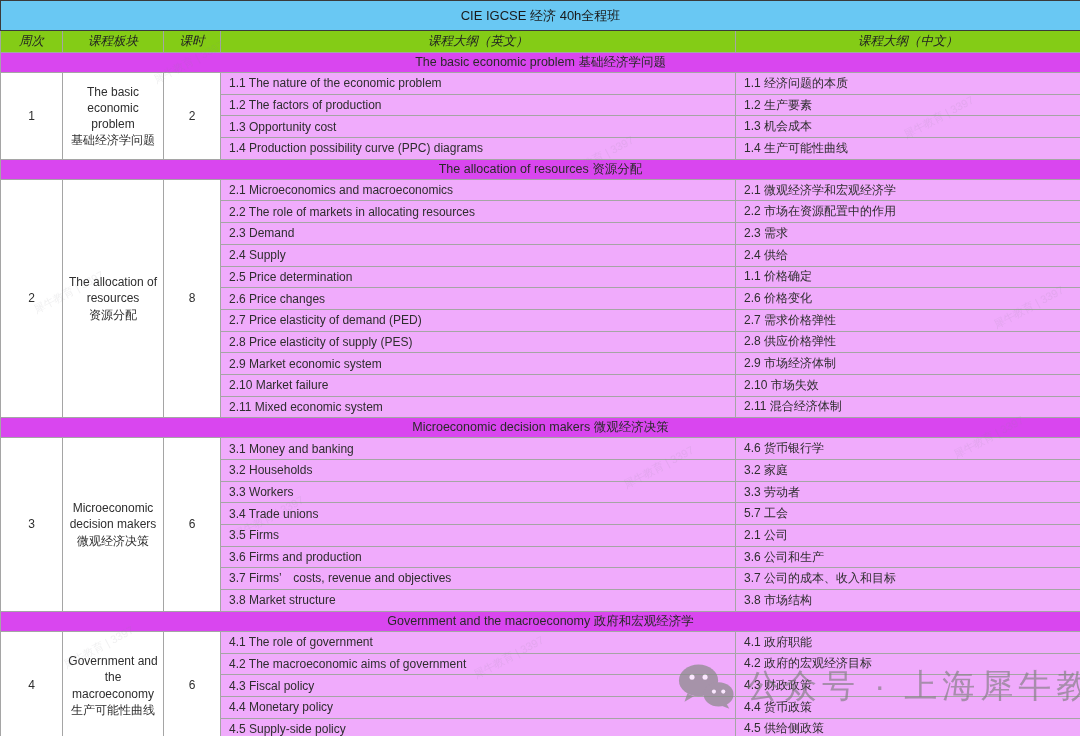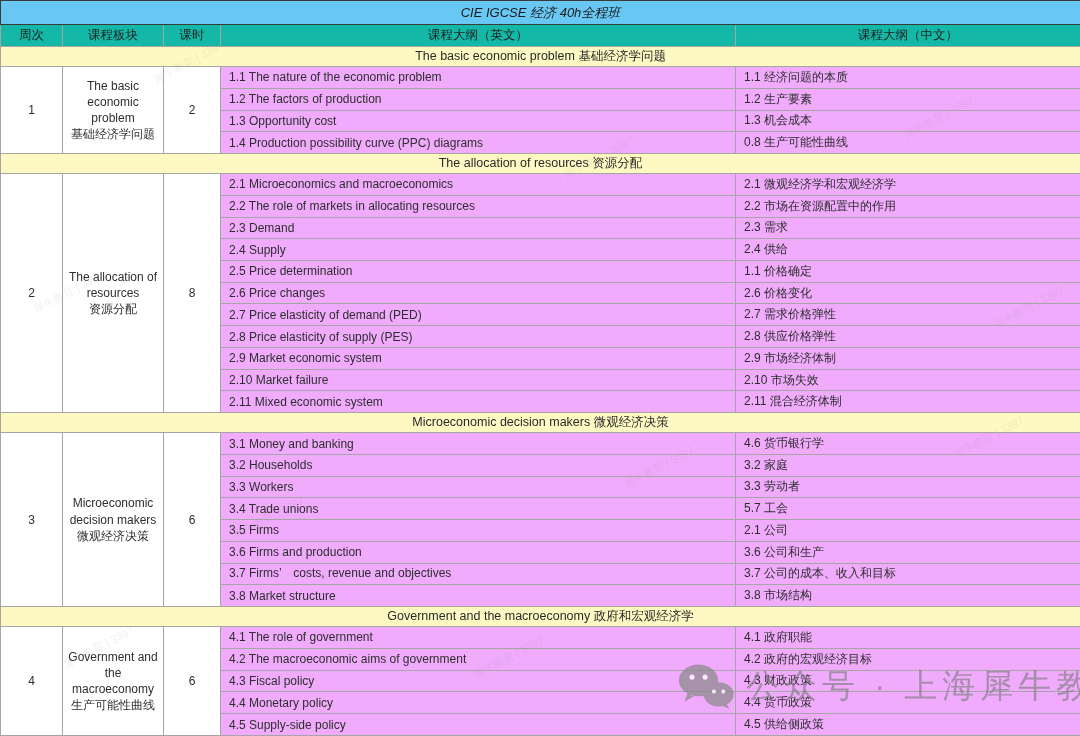--- a/index.html
+++ b/index.html
@@ -18,40 +18,41 @@
     width: 1080px; height: 736px;
     border-collapse: collapse;
     table-layout: fixed;
   }
   table.course td, table.course th {
     border: 1px solid #a5a5a5;
     font-size: 12px;
     color: #2e2e2e;
     overflow: hidden;
   }
-  tr.row-title { height: 24px; font-style: italic; }
+  tr.row-title { height: 30px; }
   tr.row-title th {
     background: #69c8f3;
     border: 1px solid #3a3a3a;
     font-weight: 400;
     font-size: 13px;
     color: #1a1a1a;
     text-align: center;
   }
   tr.row-cols { height: 22px; }
   tr.row-cols th {
-    background: #14b8a6;
+    background: #84cc16;
     font-weight: 400;
     font-size: 12.5px;
     color: #222;
     text-align: center;
+    font-style: italic;
   }
   tr.row-sec { height: 20px; }
   tr.row-sec td {
-    background: #fef9c3;
+    background: #d946ef;
     text-align: center;
     font-size: 12.5px;
     color: #2a2a2a;
   }
   tr.row-data { height: 21.7px; }
   td.c-center {
     text-align: center;
     vertical-align: middle;
     background: #ffffff;
     line-height: 1.35;
@@ -137,21 +138,21 @@
         <tr class="row-data">
           <td class="c-left">1.2 The factors of production</td>
           <td class="c-left">1.2 生产要素</td>
         </tr>
         <tr class="row-data">
           <td class="c-left">1.3 Opportunity cost</td>
           <td class="c-left">1.3 机会成本</td>
         </tr>
         <tr class="row-data">
           <td class="c-left">1.4 Production possibility curve (PPC) diagrams</td>
-          <td class="c-left">0.8 生产可能性曲线</td>
+          <td class="c-left">1.4 生产可能性曲线</td>
         </tr>
         <tr class="row-sec">
           <td colspan="5">The allocation of resources 资源分配</td>
         </tr>
         <tr class="row-data">
           <td rowspan="11" class="c-center">2</td>
           <td rowspan="11" class="c-center module-cell">
             <span class="module-en">The allocation of resources</span>
             <span class="module-zh">资源分配</span>
           </td>

